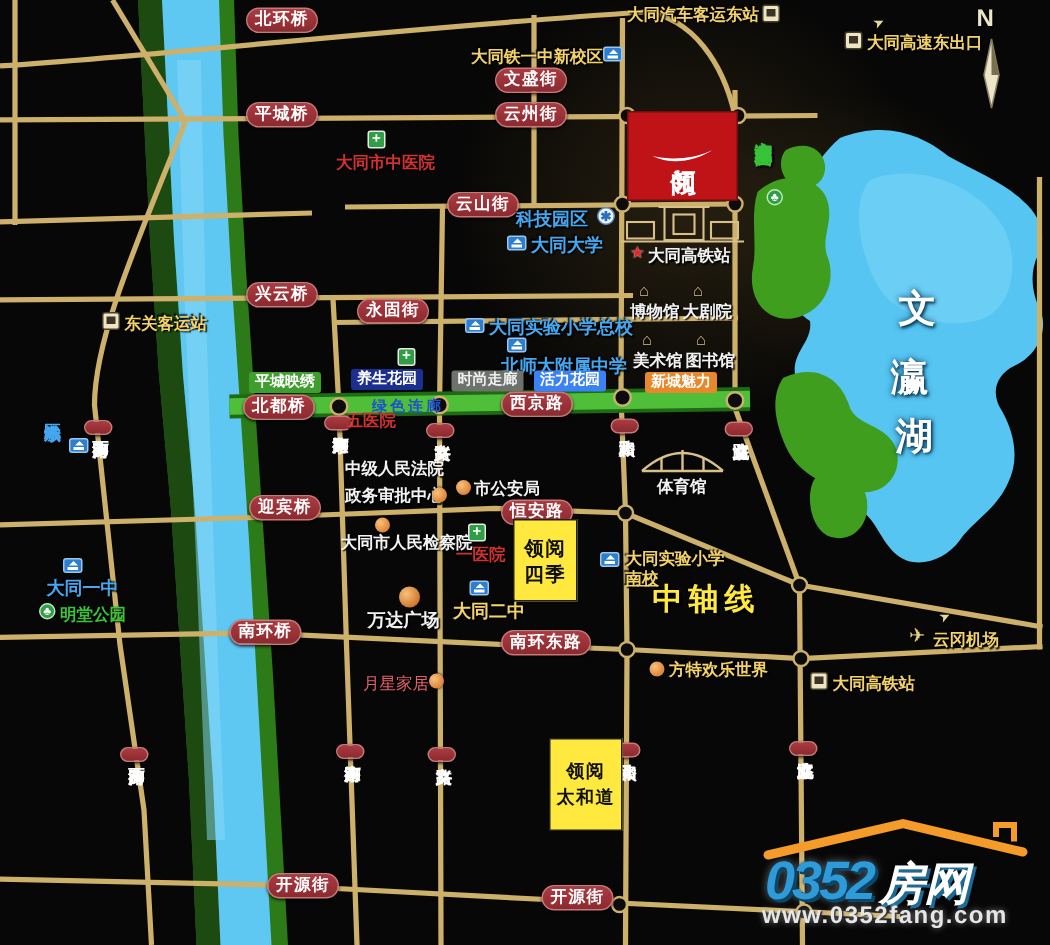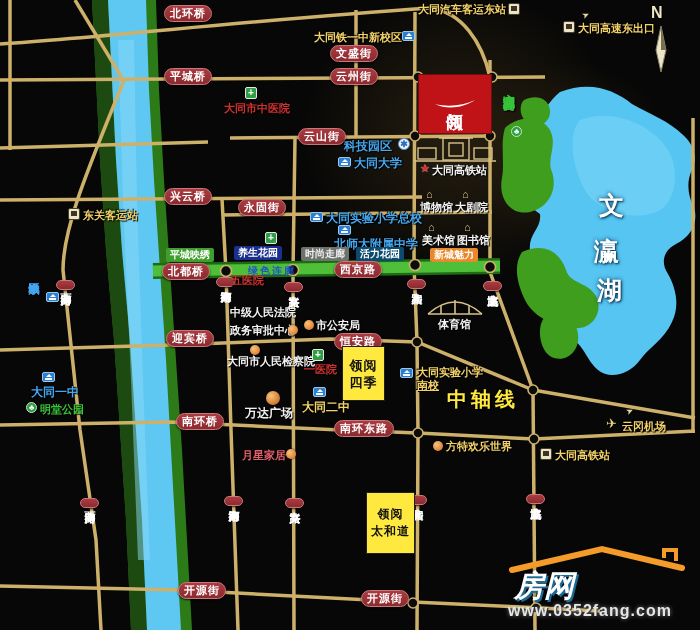--- a/index.html
+++ b/index.html
@@ -14,38 +14,38 @@
   .pill{background:linear-gradient(#aa3b41,#8c2a2f);color:#fff;font-weight:bold;font-size:11px;
         line-height:13px;padding:1px 5px;border-radius:9px;border:1px solid #c87878;
         letter-spacing:1px;text-align:center;box-shadow:0 1px 2px rgba(0,0,0,.8);}
   .pillv{writing-mode:vertical-rl;text-orientation:upright;letter-spacing:0;line-height:15px;
          padding:4px 1px;border-radius:9px;}
   .t-yellow{color:#f3d26a;font-weight:bold;font-size:11px;text-shadow:1px 1px 1px #000,-1px -1px 1px #000;}
   .t-blue{color:#45a7ef;font-weight:bold;font-size:12px;text-shadow:1px 1px 1px #000,-1px -1px 1px #000;}
   .t-white{color:#f2f2f2;font-weight:bold;font-size:11px;text-shadow:1px 1px 1px #000;}
   .t-red{color:#d03030;font-weight:bold;font-size:11px;text-shadow:1px 1px 1px #000;}
   .t-green{color:#38c338;font-weight:bold;font-size:11px;text-shadow:1px 1px 1px #000;}
-  .t-pink{color:#e4606a;font-weight:bold;font-size:11px;text-shadow:1px 1px 1px #000;text-align:right;}
+  .t-pink{color:#e4606a;font-weight:normal;font-size:11px;text-shadow:1px 1px 1px #000;text-align:right;}
   .vert{writing-mode:vertical-rl;text-orientation:upright;}
   .tag{font-size:10px;font-weight:bold;color:#fff;padding:1px 4px;border-radius:2px;line-height:12px;}
   .tag-green{background:#3f9e2d;}
   .tag-blue{background:#1b2f8e;}
   .tag-gray{background:#6d726d;color:#f0f0f0;}
-  .tag-cyan{background:#0c4a6e;}
+  .tag-cyan{background:#3b82f6;}
   .tag-orange{background:#e8882a;}
   .onroad{color:#1d55c8;font-weight:bold;font-size:10px;letter-spacing:2px;}
   .ybox{position:absolute;background:#ffe93f;color:#101010;font-weight:bold;text-align:center;
         border:1px solid #202020;display:flex;flex-direction:column;justify-content:center;
         font-size:13px;line-height:17px;letter-spacing:1px;}
   .redbox{position:absolute;left:418px;top:74px;width:74px;height:60px;background:#bf1318;
           border:1px solid #6e0d12;display:flex;flex-direction:column;align-items:center;justify-content:center;}
   .redbox .zi{color:#fff;font-family:"DejaVu Serif",serif;font-weight:bold;font-size:17px;line-height:18px;}
   .lakechar{position:absolute;color:#fff;font-family:"DejaVu Serif",serif;font-size:25px;font-weight:bold;
             text-shadow:0 0 4px #0a3d5e,1px 1px 2px #0a3d5e;}
-  .zhongzhou{color:#ffe93f;font-weight:900;font-size:20px;letter-spacing:4px;text-shadow:2px 2px 0 #000,-1px -1px 0 #000;margin-left:12px;}
+  .zhongzhou{color:#ffe93f;font-weight:900;font-size:20px;letter-spacing:4px;text-shadow:2px 2px 0 #000,-1px -1px 0 #000;}
   
   .ic{position:absolute;display:flex;align-items:center;justify-content:center;}
   .ic-cross{width:12px;height:12px;background:#2f9e44;border:1px solid #e8e8e8;border-radius:2px;
             color:#fff;font-size:10px;font-weight:bold;line-height:10px;}
   .ic-school{width:13px;height:10px;background:#2b7fd0;border:1px solid #9cc6ea;border-radius:2px;position:absolute;}
   .ic-school::before{content:"";position:absolute;left:3px;top:1px;border-left:3px solid transparent;
             border-right:3px solid transparent;border-bottom:3px solid #fff;}
   .ic-school::after{content:"";position:absolute;left:2px;top:5px;width:7px;height:2px;background:#fff;}
   .ic-dot{width:10px;height:10px;border-radius:50%;background:radial-gradient(circle at 35% 35%,#f8c27a,#d2691e);box-shadow:0 0 2px #000;}
   .ic-dot-lg{width:14px;height:14px;border-radius:50%;background:radial-gradient(circle at 35% 35%,#f8c27a,#c05a10);}
@@ -166,21 +166,21 @@
   <div class="lbl pill" style="left:164px;top:68px;">平城桥</div>
   <div class="lbl pill" style="left:330px;top:45px;">文盛街</div>
   <div class="lbl pill" style="left:330px;top:68px;">云州街</div>
   <div class="lbl pill" style="left:298px;top:128px;">云山街</div>
   <div class="lbl pill" style="left:164px;top:188px;">兴云桥</div>
   <div class="lbl pill" style="left:238px;top:199px;">永固街</div>
   <div class="lbl pill" style="left:162px;top:263px;">北都桥</div>
   <div class="lbl pill" style="left:334px;top:261px;">西京路</div>
   <div class="lbl pill" style="left:166px;top:330px;">迎宾桥</div>
   <div class="lbl pill" style="left:334px;top:333px;">恒安路</div>
-  <div class="lbl pill" style="left:176px;top:413px;">南环桥</div>
+  <div class="lbl pill" style="left:153px;top:413px;">南环桥</div>
   <div class="lbl pill" style="left:334px;top:420px;">南环东路</div>
   <div class="lbl pill" style="left:178px;top:582px;">开源街</div>
   <div class="lbl pill" style="left:361px;top:590px;">开源街</div>
 
   <div class="lbl pill pillv" style="left:56px;top:280px;">御河西路</div>
   <div class="lbl pill pillv" style="left:80px;top:498px;">御河西路</div>
   <div class="lbl pill pillv" style="left:216px;top:277px;">御河东路</div>
   <div class="lbl pill pillv" style="left:224px;top:496px;">御河东路</div>
   <div class="lbl pill pillv" style="left:284px;top:282px;">文兴路</div>
   <div class="lbl pill pillv" style="left:285px;top:498px;">文兴路</div>
@@ -304,17 +304,18 @@
   <div class="lbl tag tag-cyan" style="left:356px;top:247px;">活力花园</div>
   <div class="lbl tag tag-orange" style="left:430px;top:248px;">新城魅力</div>
   <div class="lbl onroad" style="left:224px;top:264px;margin-left:24px;">绿色连廊</div>
 
   <div class="logo">
     <svg width="196" height="30" style="position:absolute;left:0;top:0;">
       <path d="M8,26 L98,5 L178,24" stroke="#f49b2a" stroke-width="6" fill="none" stroke-linecap="round"></path>
       <path d="M160,14 L160,6 L172,6 L172,17" stroke="#f49b2a" stroke-width="4" fill="none"></path>
     </svg>
     <div class="row">
+      <span class="num">0352</span>
       <span class="suf">房网</span>
     </div>
     <div class="url">www.0352fang.com</div>
   </div>
 </div>
 
 </body></html>

